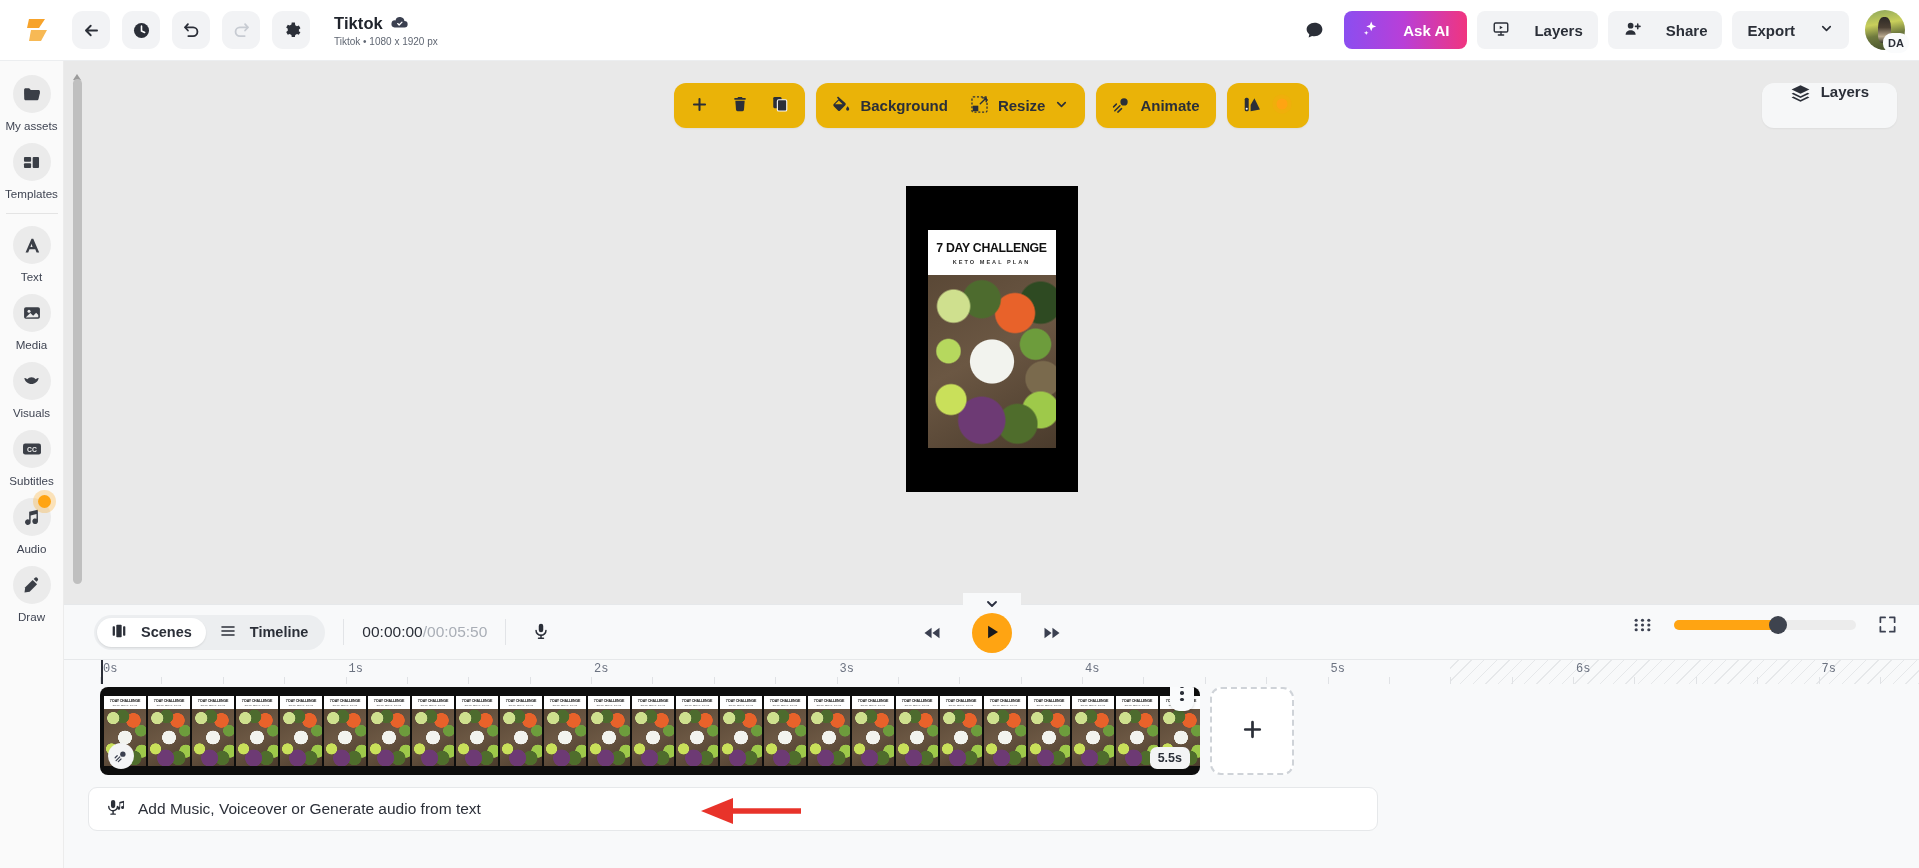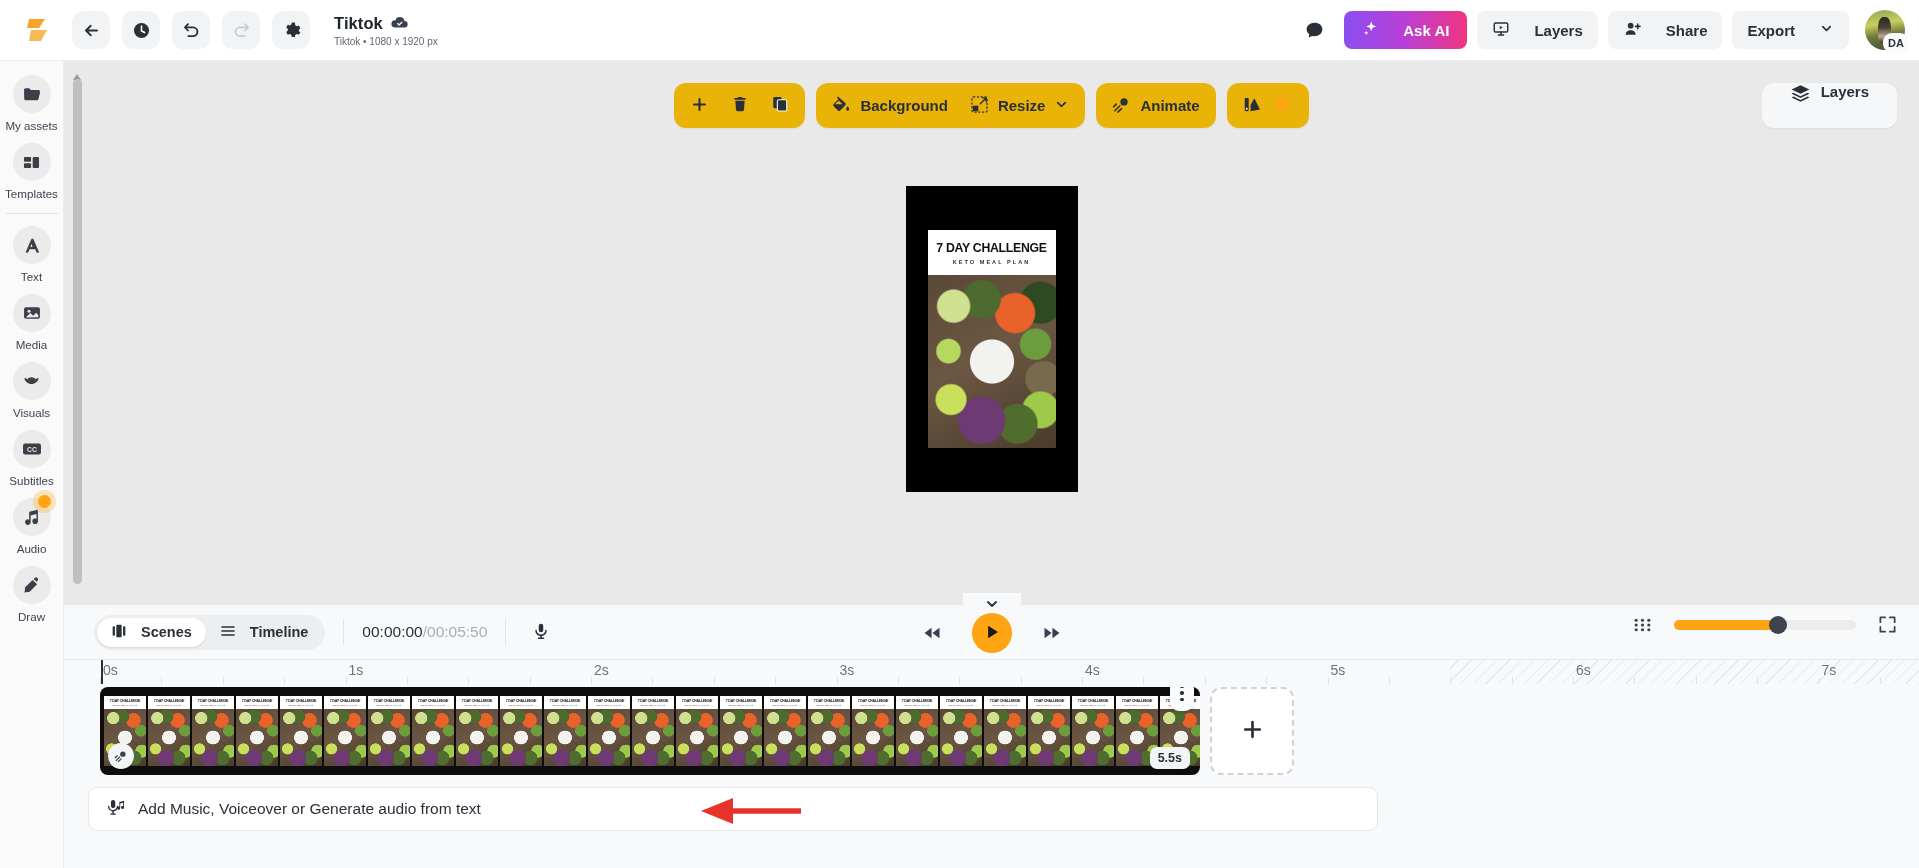--- a/index.html
+++ b/index.html
@@ -221,21 +221,21 @@
 
   
   .ruler {
     position: absolute; top: 54px; left: 0; width: 100%; height: 24px;
     border-top: 1px solid #e6e8ea; background: #f8f9fa;
   }
   .ruler-hatch {
     position: absolute; top: 0; height: 24px;
     background: repeating-linear-gradient(-45deg, #e6e8ea 0 1px, transparent 1px 9px);
   }
-  .tick { position: absolute; top: 2px; font-size: 14px; color: #6b7280; }
+  .tick { position: absolute; top: 2px; font-size: 12px; color: #6b7280; font-family: Liberation Mono, monospace; }
   .tick-mark { position: absolute; top: 17px; width: 1px; height: 7px; background: #e0e2e5; }
   .playhead { position: absolute; top: 0; width: 2px; height: 24px; background: #2b2f38; }
 
   
   .cliprow { position: absolute; top: 78px; left: 0; width: 100%; height: 98px; }
   .clip {
     position: absolute; top: 4px; height: 88px; background: #0d0d0d;
     border-radius: 8px; overflow: hidden; display: flex; align-items: center;
     padding: 0 4px; gap: 2px;
   }

